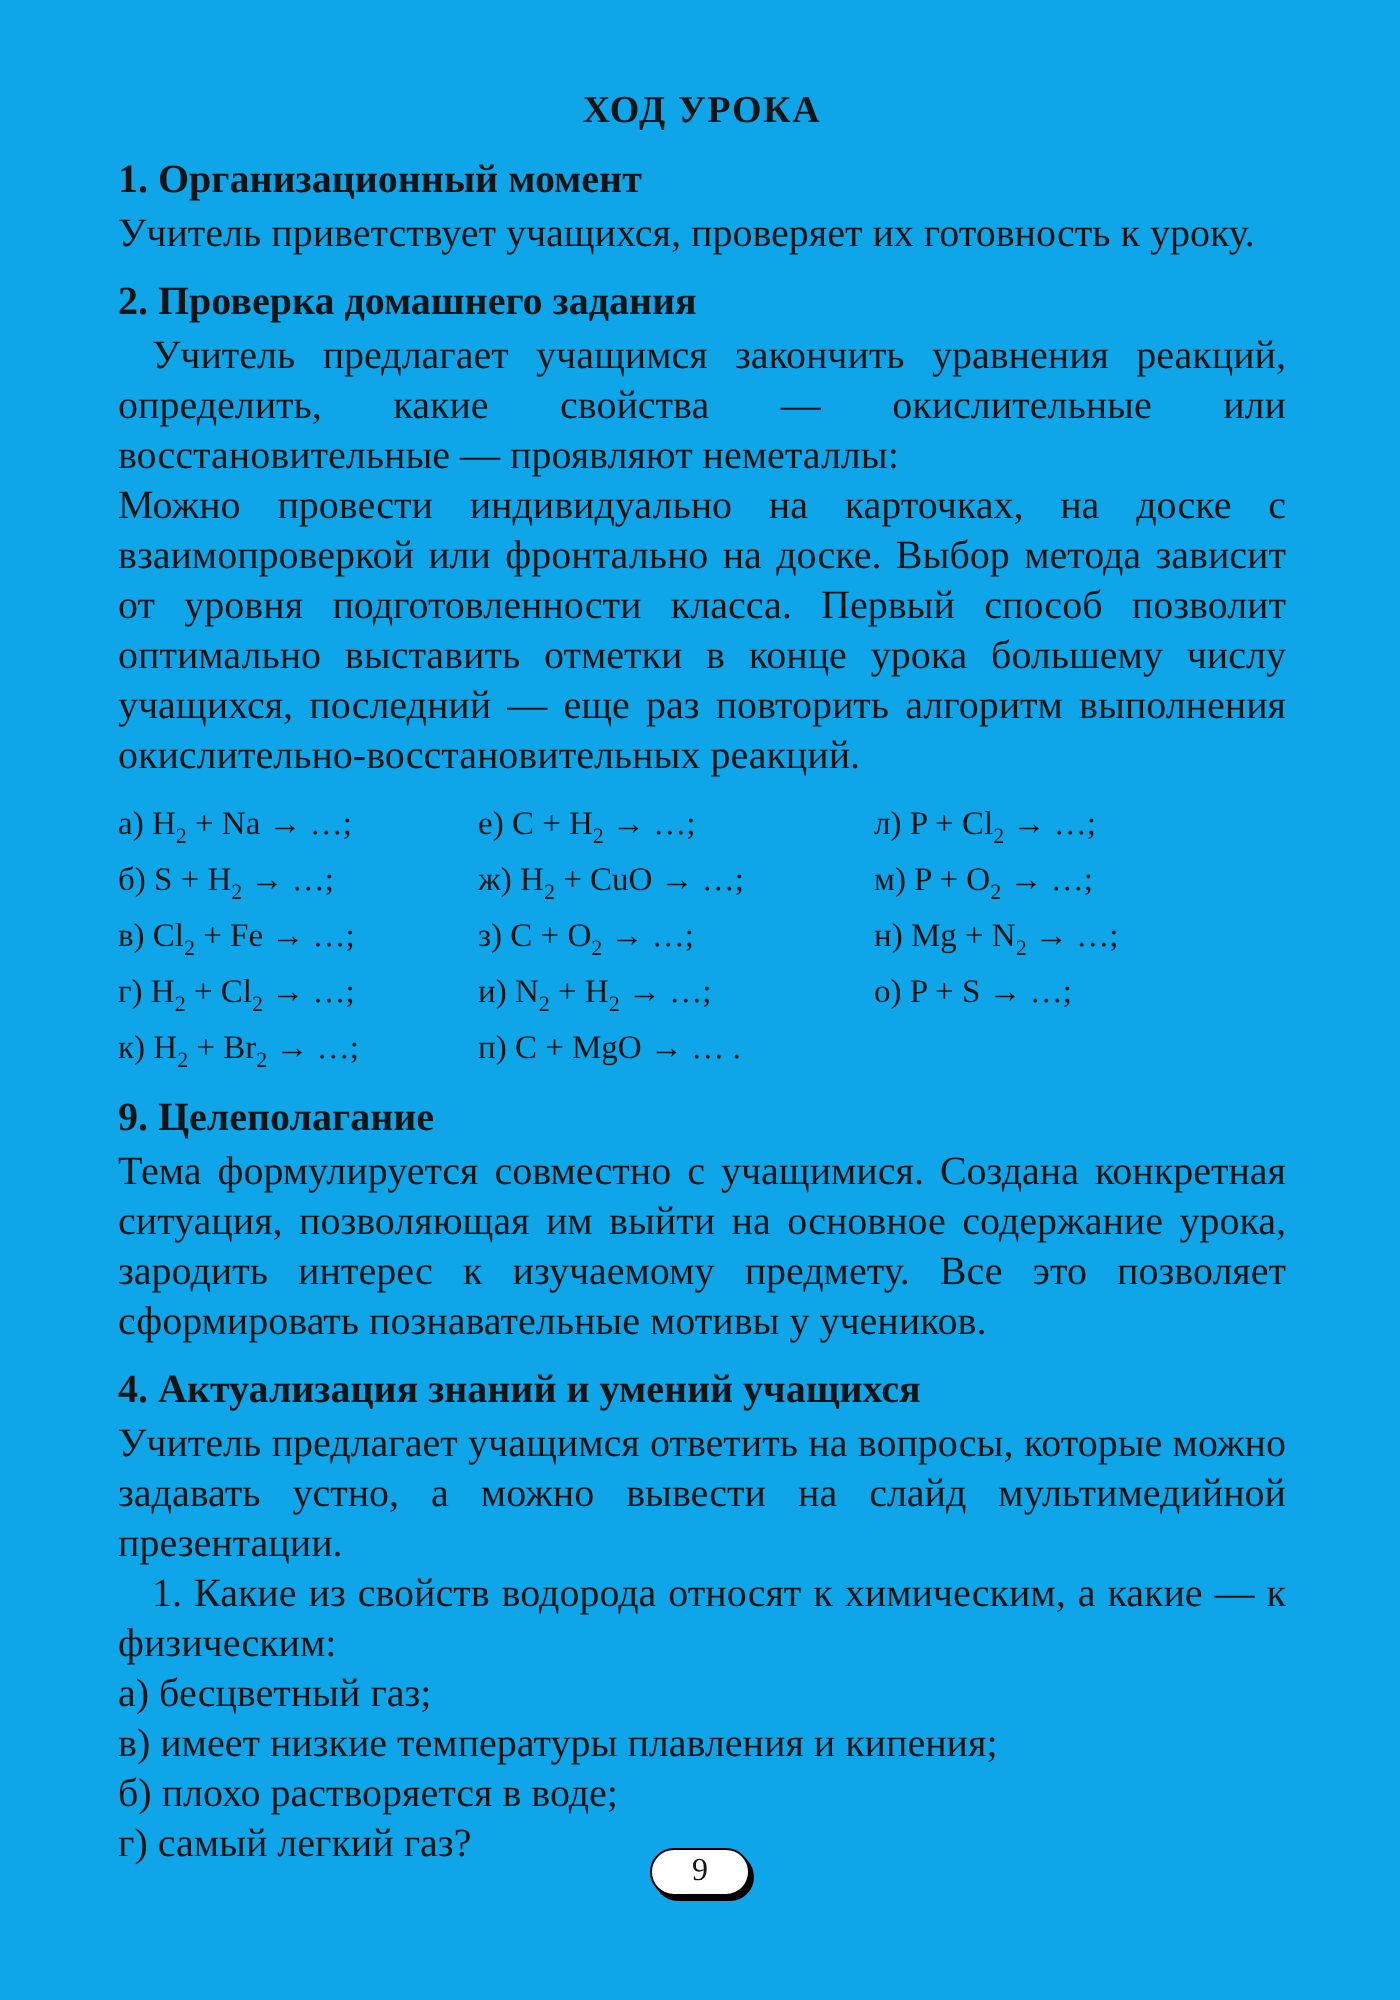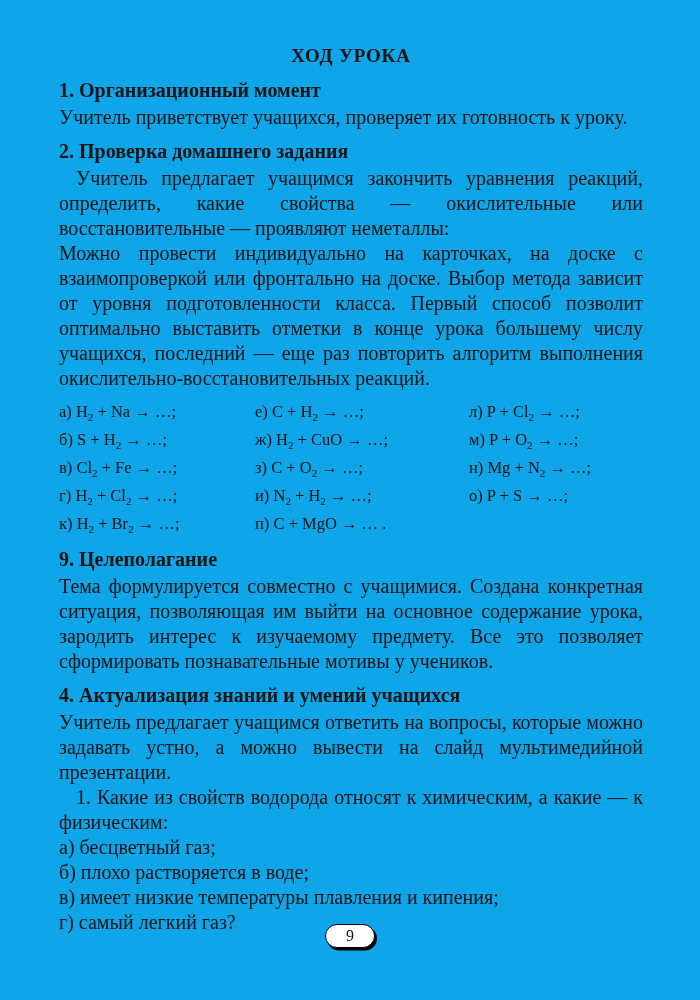--- a/index.html
+++ b/index.html
@@ -37,21 +37,20 @@
   }
   p.indent { text-indent: 17px; }
   .eq-table {
     margin: 7px 0 4px 0;
     font-size: 16.5px;
   }
   .eq-row {
     display: grid;
     grid-template-columns: 180px 198px 1fr;
     line-height: 28px;
-    gap: 16px;
   }
   .eq-cell { white-space: nowrap; }
   sub { font-size: 11px; line-height: 0; }
   .list p.body { text-align: left; }
   .page-number-badge {
     position: absolute;
     left: 50%;
     bottom: 52px;
     transform: translateX(-50%);
     min-width: 50px;
@@ -111,22 +110,22 @@
 
   <h2 class="sec">9. Целеполагание</h2>
   <p class="body">Тема формулируется совместно с учащимися. Создана конкретная ситуация, позволяющая им выйти на основное содержание урока, зародить интерес к изучаемому предмету. Все это позволяет сформировать познавательные мотивы у учеников.</p>
 
   <h2 class="sec">4. Актуализация знаний и умений учащихся</h2>
   <p class="body">Учитель предлагает учащимся ответить на вопросы, которые можно задавать устно, а можно вывести на слайд мультимедийной презентации.</p>
   <p class="body indent">1. Какие из свойств водорода относят к химическим, а какие — к физическим:</p>
 
   <div class="list">
     <p class="body">а) бесцветный газ;</p>
+    <p class="body">в) имеет низкие температуры плавления и кипения;</p>
     <p class="body">б) плохо растворяется в воде;</p>
-    <p class="body">в) имеет низкие температуры плавления и кипения;</p>
     <p class="body">г) самый легкий газ?</p>
   </div>
 
   <div class="page-number-badge">
     <span>9</span>
   </div>
 
 </div>
 
 </body></html>

